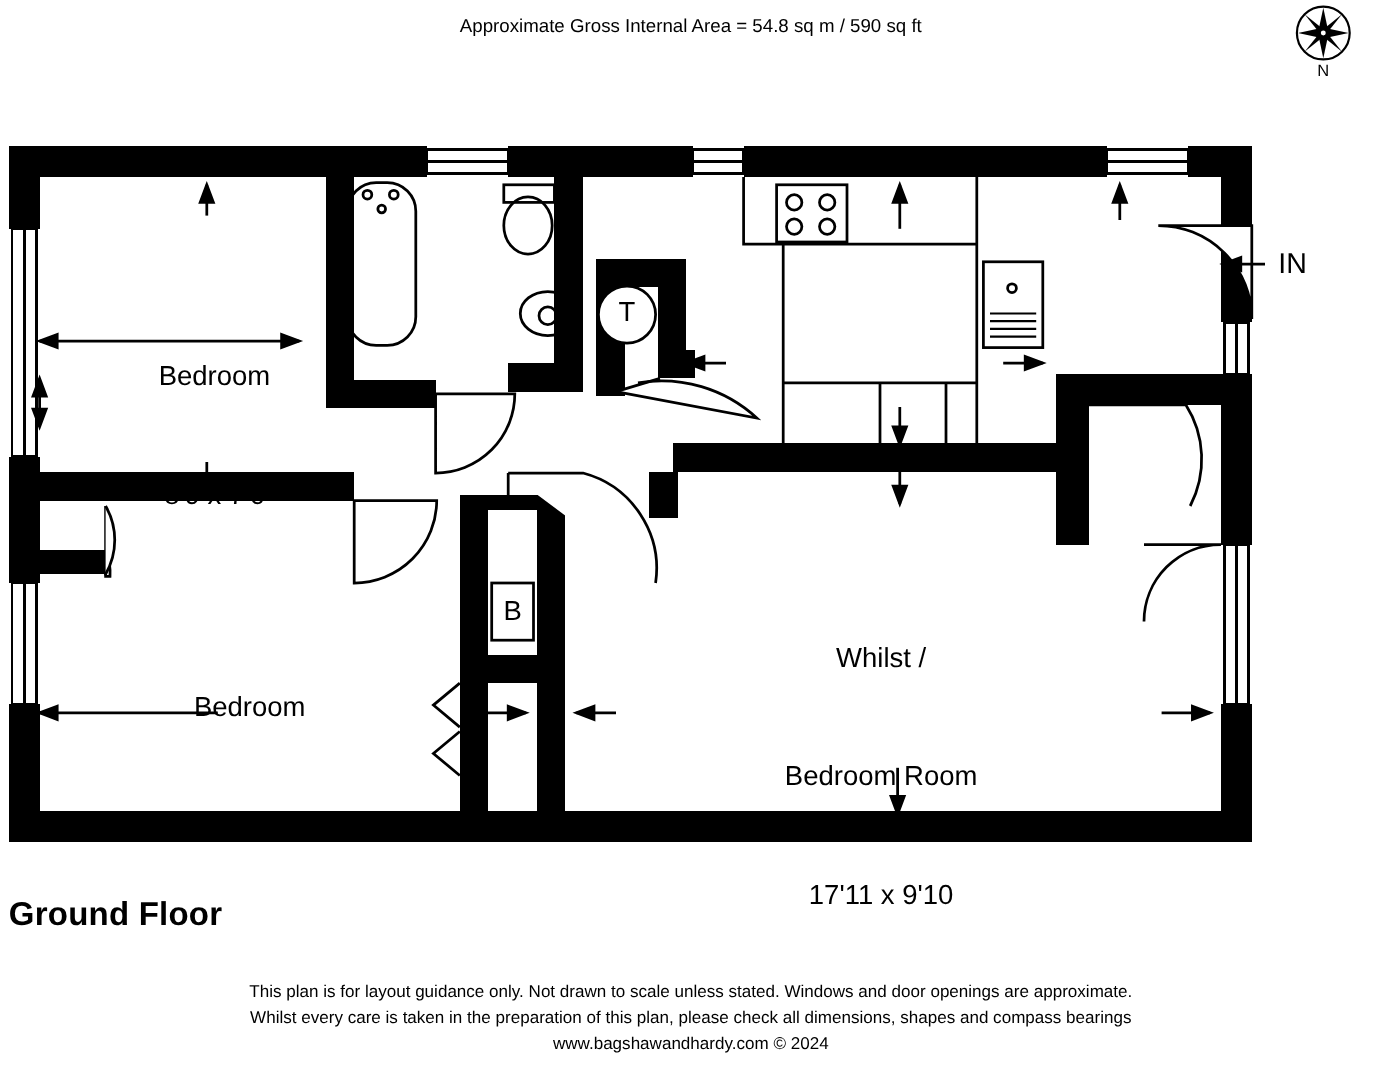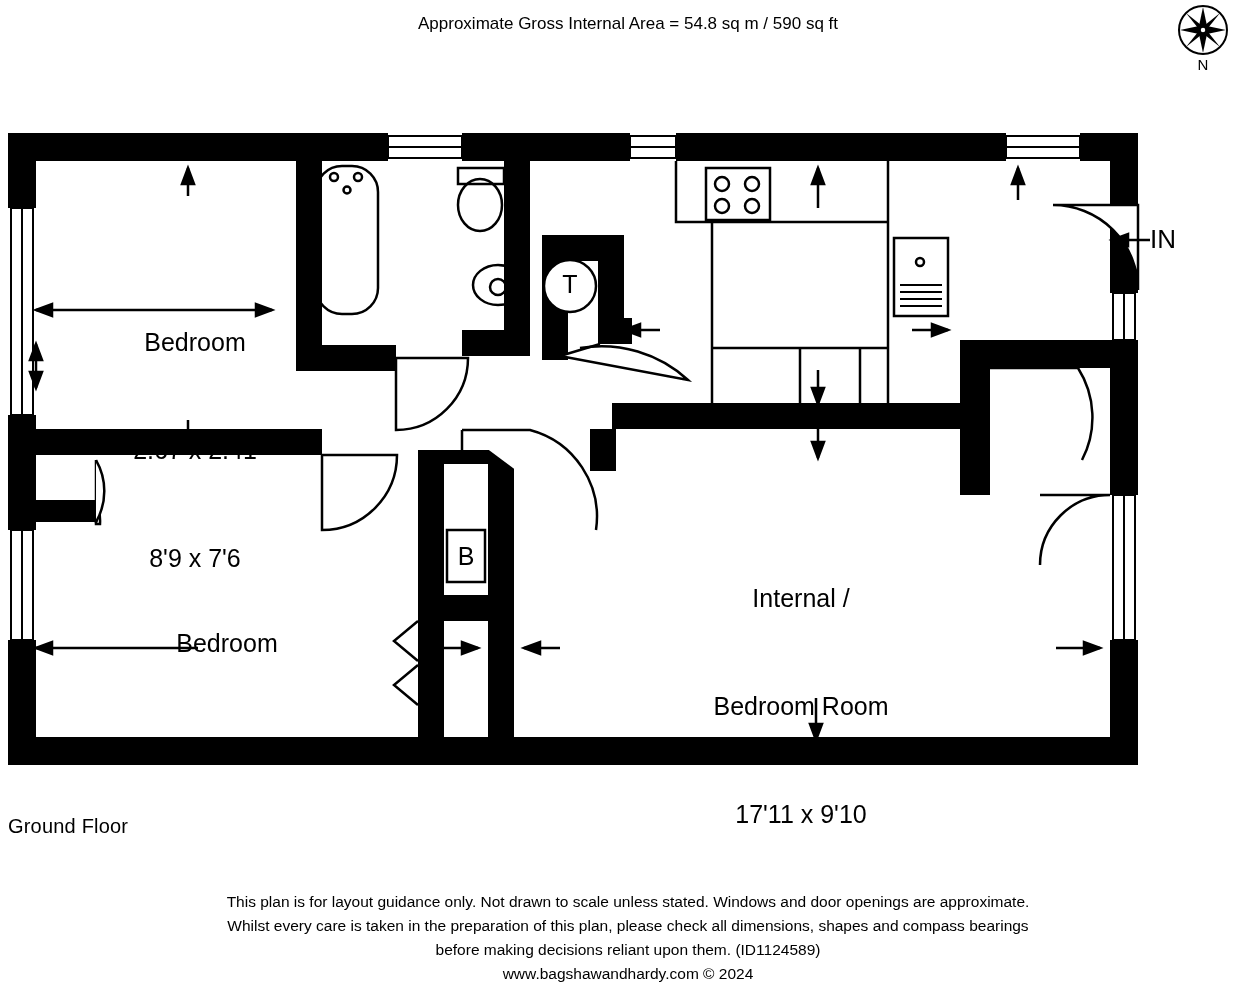--- a/index.html
+++ b/index.html
@@ -24,22 +24,22 @@
     left: 0;
     width: 1256px;
     text-align: center;
     font-size: 17px;
     color: #000;
   }
   .floor-title {
     position: absolute;
     left: 8px;
     top: 815px;
-    font-size: 20px;
-    font-weight: normal;
+    font-size: 30px;
+    font-weight: bold;
     letter-spacing: 0.2px;
   }
   .disclaimer {
     position: absolute;
     left: 0;
     top: 890px;
     width: 1256px;
     text-align: center;
     font-size: 15.5px;
     line-height: 24px;
@@ -74,20 +74,21 @@
     line-height: 36px;
     font-size: 25px;
     white-space: pre;
   }
   .room .name { font-size: 25px; }
   .room .dim { font-size: 25px; }
   .in-label {
     position: absolute;
     font-size: 26px;
     font-weight: normal;
+    margin-left: 12px;
   }
   .tag {
     position: absolute;
     font-size: 25px;
     text-align: center;
   }
 </style>
 </head>
 <body>
 
@@ -306,43 +307,41 @@
       <line x1="1112" y1="240" x2="1150" y2="240"></line>
       <polygon points="1112,240 1128,234 1128,246"></polygon>
 
       <line x1="1018" y1="168" x2="1018" y2="200"></line>
       <polygon points="1018,168 1012,184 1024,184"></polygon>
     </g>
   </svg>
 
   <div class="room" style="left:62px; top:252px; width:266px;">
     <div class="name">Bedroom</div>
-    <div class="dim">2.67 x 2.41</div>
     <div class="dim">8'9 x 7'6</div>
   </div>
 
   <div class="room" style="left:92px; top:553px; width:270px;">
     <div class="name">Bedroom</div>
     <div class="dim">14'3 x 8'8</div>
   </div>
 
 
   <div class="room" style="left:676px; top:508px; width:250px;">
-    <div class="name">Internal /</div>
+    <div class="name">Whilst /</div>
     <div class="name">Bedroom Room</div>
     <div class="dim">17'11 x 9'10</div>
   </div>
 
   <div class="in-label" style="left:1150px; top:224px;">IN</div>
 
   <div class="tag" style="left:556px; top:270px; width:28px;">T</div>
   <div class="tag" style="left:452px; top:542px; width:28px;">B</div>
 
   <div class="floor-title">Ground Floor</div>
 
   <div class="disclaimer">
     <div>This plan is for layout guidance only. Not drawn to scale unless stated. Windows and door openings are approximate.</div>
     <div>Whilst every care is taken in the preparation of this plan, please check all dimensions, shapes and compass bearings</div>
-    <div>before making decisions reliant upon them. (ID1124589)</div>
     <div>www.bagshawandhardy.com © 2024</div>
   </div>
 
 </div>
 
 </body></html>

